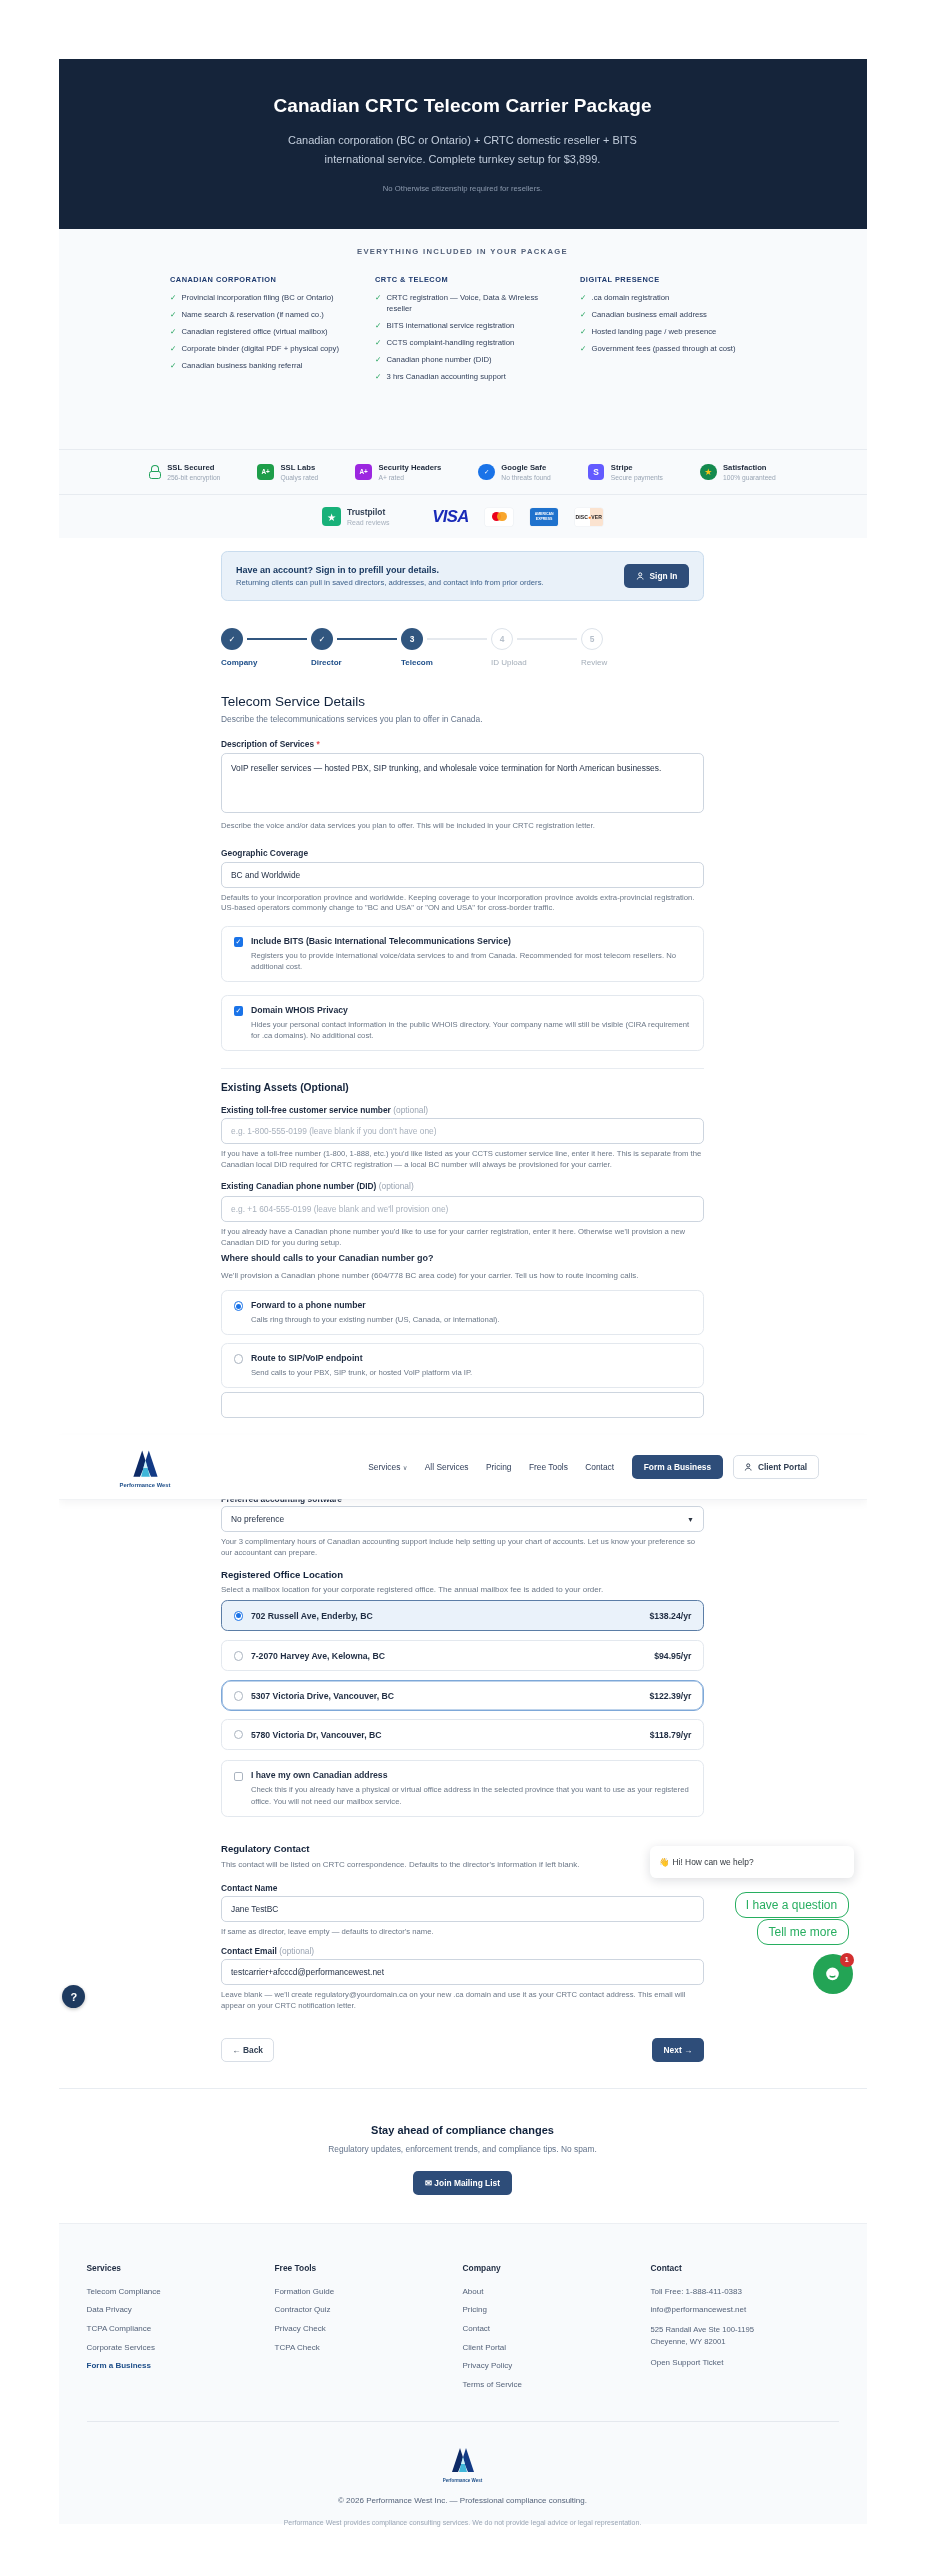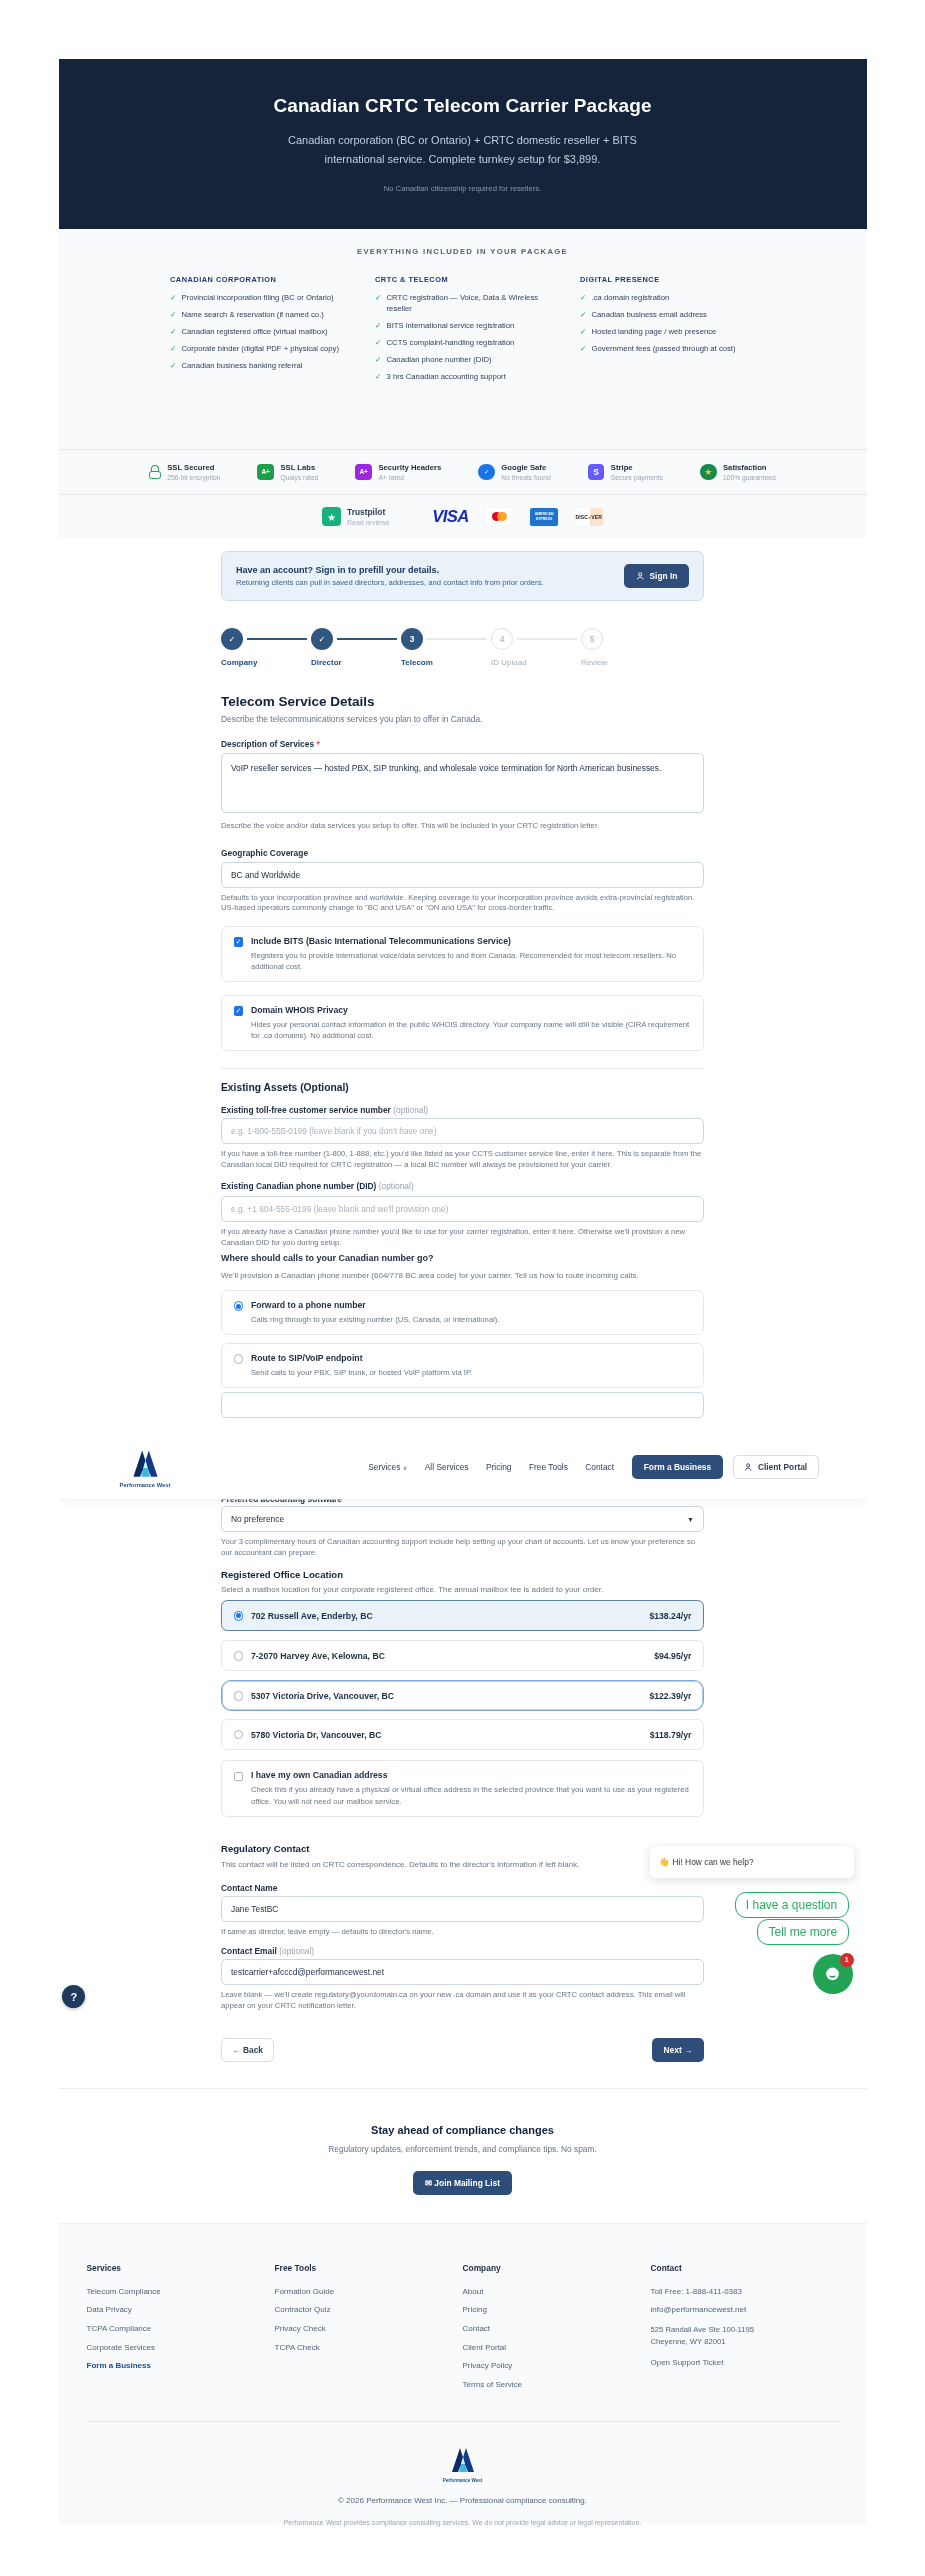--- a/index.html
+++ b/index.html
@@ -65,21 +65,21 @@
   .step .circ { width:22px; height:22px; border-radius:50%; display:flex; align-items:center; justify-content:center; font-size:8.4px; font-weight:bold; position:relative; z-index:2; background:#fff; }
   .step.done .circ, .step.active .circ { background:#31567f; color:#fff; }
   .step.todo .circ { border:1.3px solid #dde3ea; color:#b6bfca; }
   .step .lbl { margin-top:7.7px; font-size:8px; }
   .step.done .lbl, .step.active .lbl { color:#1d4e89; font-weight:bold; }
   .step.todo .lbl { color:#a4aeb9; }
   .step .bar { position:absolute; top:10.3px; left:26px; right:3.9px; height:1.9px; background:#e5e9ee; z-index:1; }
   .step .bar.fill { background:#31567f; }
 
   
-  .h2 { margin-top:27px; font-size:13.5px; font-weight:bold; color:#10223c; }
+  .h2 { margin-top:27px; font-size:13.5px; font-weight:normal; color:#10223c; }
   .h2sub { margin-top:5.1px; font-size:8.4px; color:#64748b; }
   .fl { font-size:8.4px; font-weight:bold; color:#1f2c42; }
   .fl .opt { font-weight:normal; color:#9aa4b2; }
   .req { color:#e5484d; }
   .help { font-size:7.7px; color:#6b7787; line-height:1.4; }
   .input, .textarea, .selbox { width:100%; border:0.6px solid #cdd5df; border-radius:5.1px; background:#fff; font-size:8.4px; color:#1f2c42; padding:0 9px; font-family:inherit; }
   .input { height:26px; }
   .input::placeholder, .textarea::placeholder { color:#a8b1bd; }
   .textarea { height:60px; padding:7.7px 9px; line-height:1.5; resize:none; }
   .selbox { height:26px; display:flex; align-items:center; justify-content:space-between; }
@@ -158,21 +158,21 @@
 </head>
 <body>
 
 <div class="page">
 
   <div class="top-gap"></div>
 
   <header class="hero">
     <h1>Canadian CRTC Telecom Carrier Package</h1>
     <div class="sub">Canadian corporation (BC or Ontario) + CRTC domestic reseller + BITS international service. Complete turnkey setup for $3,899.</div>
-    <div class="note">No Canadian citizenship required for resellers.</div>
+    <div class="note">No Otherwise citizenship required for resellers.</div>
   </header>
 
   <section class="included">
     <div class="eyebrow">EVERYTHING INCLUDED IN YOUR PACKAGE</div>
     <div class="inc-cols">
       <div class="inc-col">
         <h4>CANADIAN CORPORATION</h4>
         <div class="inc-item">
             <span class="tick">✓</span>
             <span>Provincial incorporation filing (BC or Ontario)</span>
@@ -349,21 +349,21 @@
         <div class="circ">5</div>
           <div class="lbl">Review</div>
       </div>
     </div>
 
     <div class="h2">Telecom Service Details</div>
     <div class="h2sub">Describe the telecommunications services you plan to offer in Canada.</div>
 
     <div class="fl mt24"><span>Description of Services</span> <span class="req">*</span></div>
     <textarea class="textarea mt6" style="">VoIP reseller services — hosted PBX, SIP trunking, and wholesale voice termination for North American businesses.</textarea>
-    <div class="help mt10">Describe the voice and/or data services you setup to offer. This will be included in your CRTC registration letter.</div>
+    <div class="help mt10">Describe the voice and/or data services you plan to offer. This will be included in your CRTC registration letter.</div>
 
     <div class="fl mt24">Geographic Coverage</div>
     <input class="input mt6" value="BC and Worldwide" style="">
     <div class="help mt8">Defaults to your incorporation province and worldwide. Keeping coverage to your incorporation province avoids extra-provincial registration. US-based operators commonly change to "BC and USA" or "ON and USA" for cross-border traffic.</div>
 
     <div class="optcard mt18">
       <span class="cb on"></span>
       <span>
           <div class="ol">Include BITS (Basic International Telecommunications Service)</div>
           <div class="od">Registers you to provide international voice/data services to and from Canada. Recommended for most telecom resellers. No additional cost.</div>

